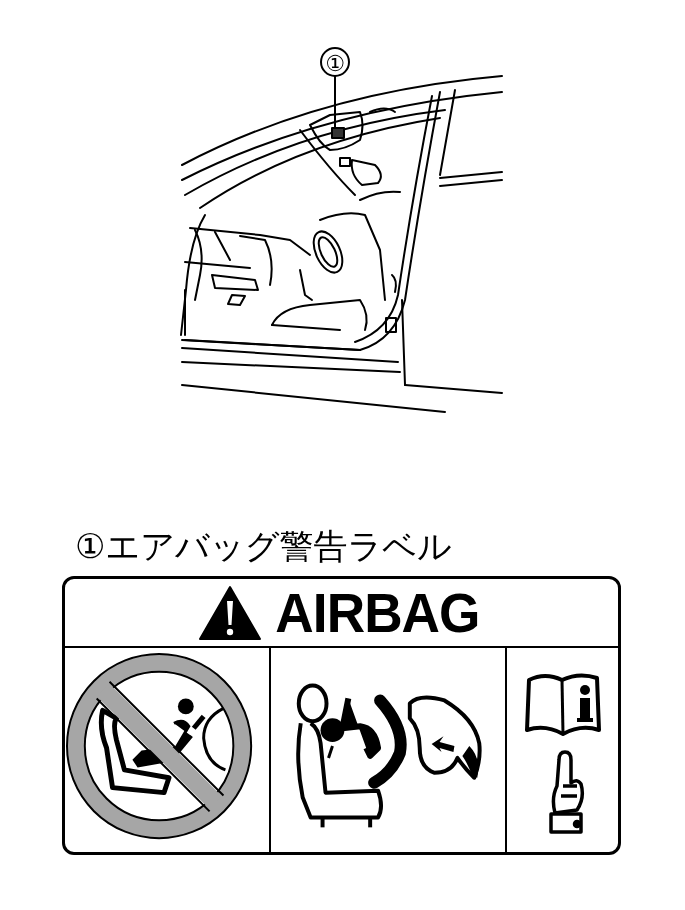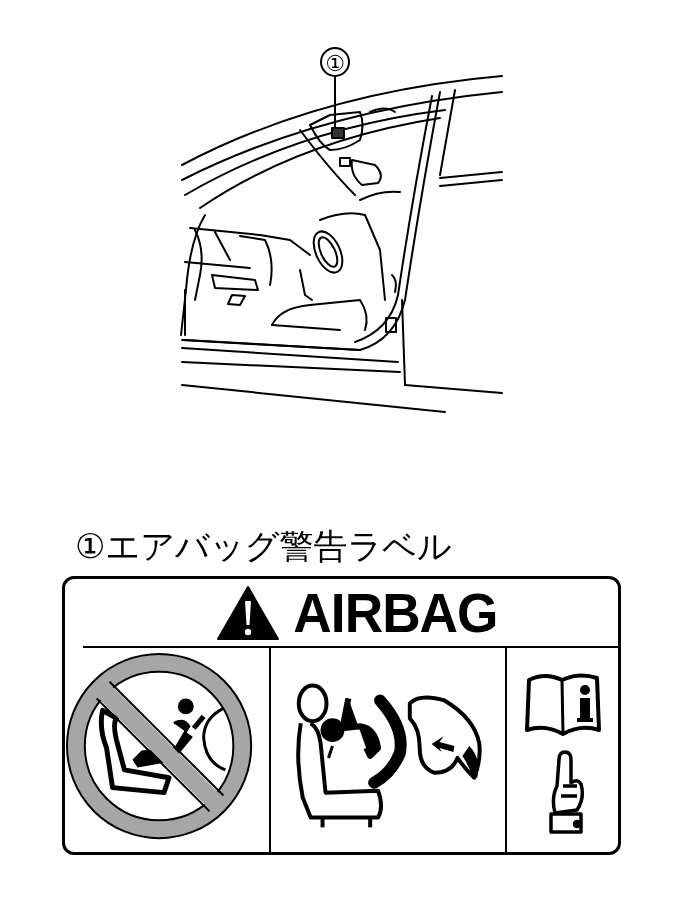--- a/index.html
+++ b/index.html
@@ -5,21 +5,21 @@
     html, body { margin: 0; padding: 0; background: #ffffff; }
     body { width: 685px; height: 910px; position: relative; overflow: hidden;
            font-family: "DejaVu Sans", sans-serif; color: #000; }
     .car-illustration { position: absolute; left: 0; top: 0; width: 685px; height: 430px; }
     .caption { position: absolute; left: 62px; top: 526px; font-size: 34px; line-height: 40px;
                letter-spacing: 0px; white-space: nowrap; margin-left: 13px; }
     .caption .num { display: inline-block; }
     .label-box { position: absolute; left: 62px; top: 576px; width: 559px; height: 279px;
                  border: 3px solid #000; border-radius: 12px; box-sizing: border-box; overflow: hidden; }
     .label-header { position: absolute; left: 0; top: 0; width: 100%; height: 67px;
-                    border-bottom: 2px solid #000; display: flex; align-items: center; justify-content: center; margin-left: 18px; }
+                    border-bottom: 2px solid #000; display: flex; align-items: center; justify-content: center; }
     .label-header .warn { width: 64px; height: 56px; margin-right: 8px; }
     .label-header .title { font-family: "Liberation Sans", sans-serif; font-weight: bold;
                            font-size: 56px; line-height: 56px; letter-spacing: -1px; transform: scaleX(0.95); }
     .panel { position: absolute; top: 69px; height: 207px; box-sizing: border-box; }
     .panel-1 { left: 0; width: 206px; border-right: 2px solid #000; }
     .panel-2 { left: 206px; width: 236px; border-right: 2px solid #000; }
     .panel-3 { left: 442px; width: 111px; }
     .panel svg { position: absolute; left: 0; top: 0; width: 100%; height: 100%; }
   </style>
 </head>

